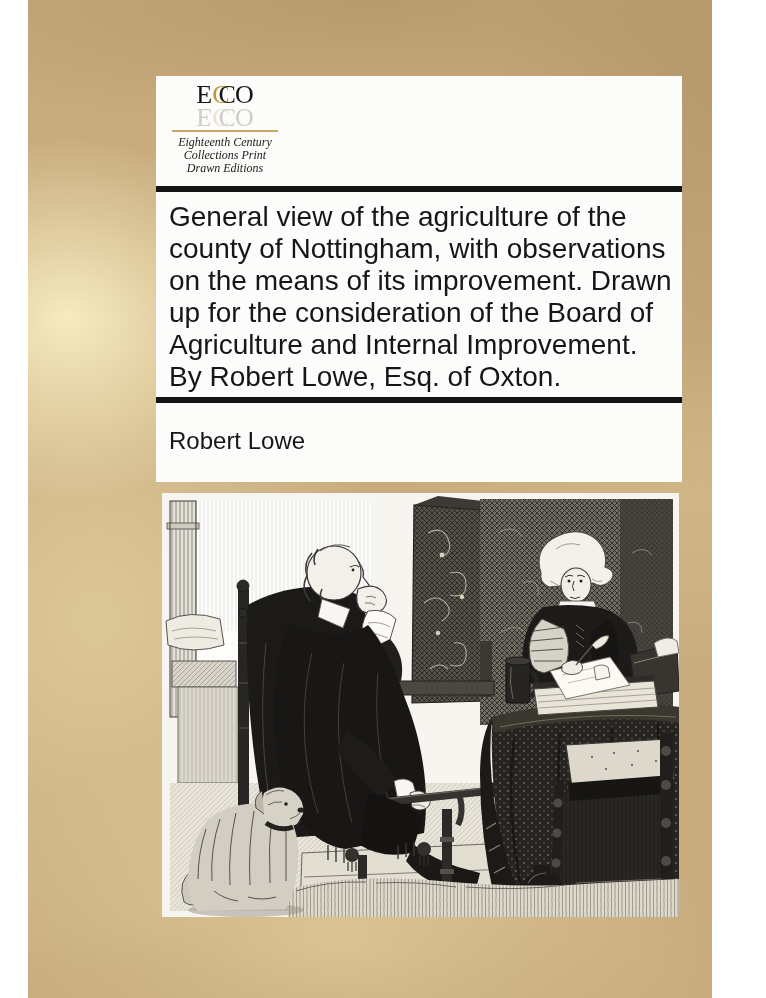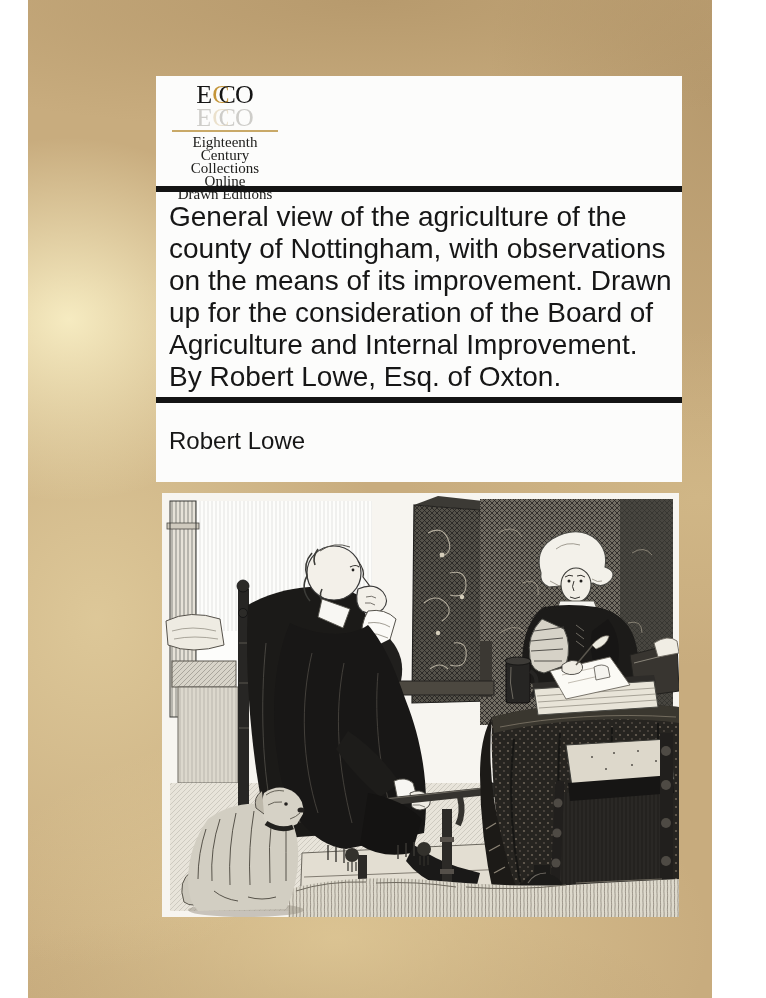--- a/index.html
+++ b/index.html
@@ -20,21 +20,21 @@
   .rule1{top:110px;} .rule2{top:321px;}
   .logo{position:absolute;left:14px;top:6px;width:110px;text-align:center;}
   .ecco{font-family:"Liberation Serif", serif;font-size:26px;line-height:26px;color:#141414;letter-spacing:0px;white-space:nowrap;}
   .ecco .gold{color:#c49539;}
   .ecco .c2{margin-left:-11px;}
   .ecco .o1{margin-left:-1px;}
   .ecco-reflect{transform:scaleY(-1);opacity:.42;height:24px;overflow:hidden;margin-top:-2px;}
   .ecco-reflect .ltr{color:#8f8d86;}
   .ecco-reflect .gold{color:#d5bd8e;}
   .logo-rule{height:2px;background:#c9a968;margin:0 2px 4px 2px;}
-  .tagline{font-family:"Liberation Serif", serif;font-size:15px;line-height:13px;color:#20201e;}
+  .tagline{font-family:"Liberation Serif", serif;font-size:12px;line-height:13px;color:#20201e;font-style:italic;}
   .series{position:absolute;left:100px;top:34px;width:420px;font-size:25px;font-weight:bold;color:#131313;white-space:nowrap;}
   .title{position:absolute;left:0;top:116px;width:526px;height:205px;box-sizing:border-box;
     padding:9px 9px 0 13px;font-size:28px;line-height:32px;color:#161616;}
   .author{position:absolute;left:0;top:327px;width:526px;height:79px;box-sizing:border-box;
     padding:24px 9px 0 13px;font-size:24px;color:#161616;}
   .illus{position:absolute;left:134px;top:493px;width:517px;height:424px;background:#f7f5f0;}
   .illus svg{display:block;width:517px;height:424px;}
 </style>
 </head>
 <body>
@@ -42,21 +42,21 @@
 <div class="page">
 
   <div class="card">
 
     <div class="hdr">
       <div class="logo">
         <div class="ecco"><span class="ltr">E</span><span class="ltr gold">C</span><span class="ltr c2">C</span><span class="ltr o1">O</span></div>
         <div class="ecco ecco-reflect"><span class="ltr">E</span><span class="ltr gold">C</span><span class="ltr c2">C</span><span class="ltr o1">O</span></div>
         <div class="logo-rule"></div>
         <div class="tagline">Eighteenth Century</div>
-        <div class="tagline">Collections Online</div>
+        <div class="tagline">Collections Print</div>
         <div class="tagline">Drawn Editions</div>
       </div>
     </div>
 
     <div class="rule rule1"></div>
 
     <div class="title">General view of the agriculture of the county of Nottingham, with observations on the means of its improvement. Drawn up for the consideration of the Board of Agriculture and Internal Improvement. By Robert Lowe, Esq. of Oxton.</div>
 
     <div class="rule rule2"></div>
 

